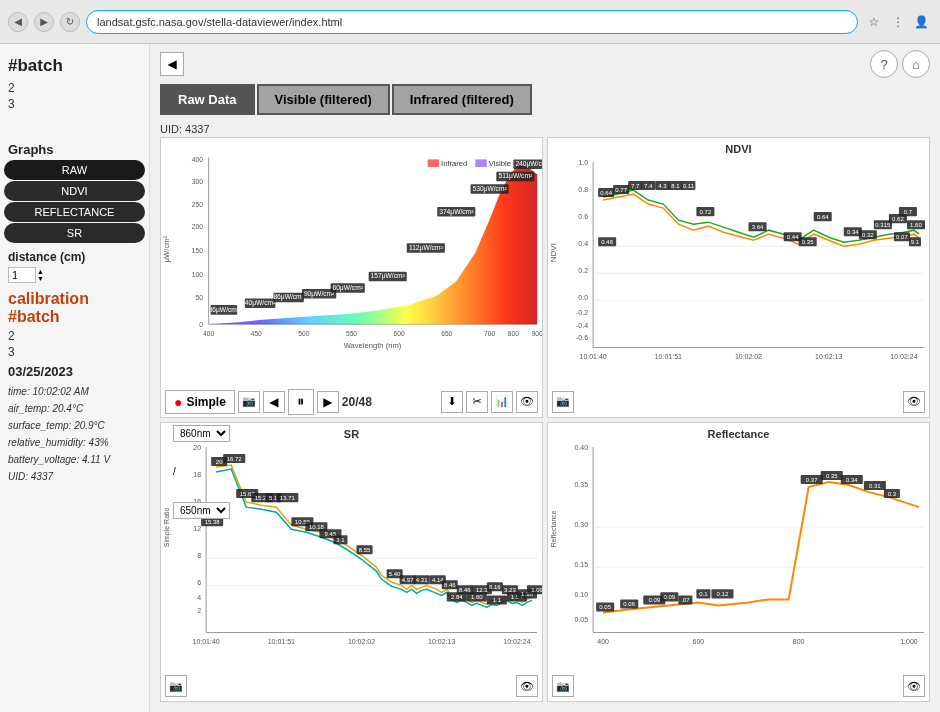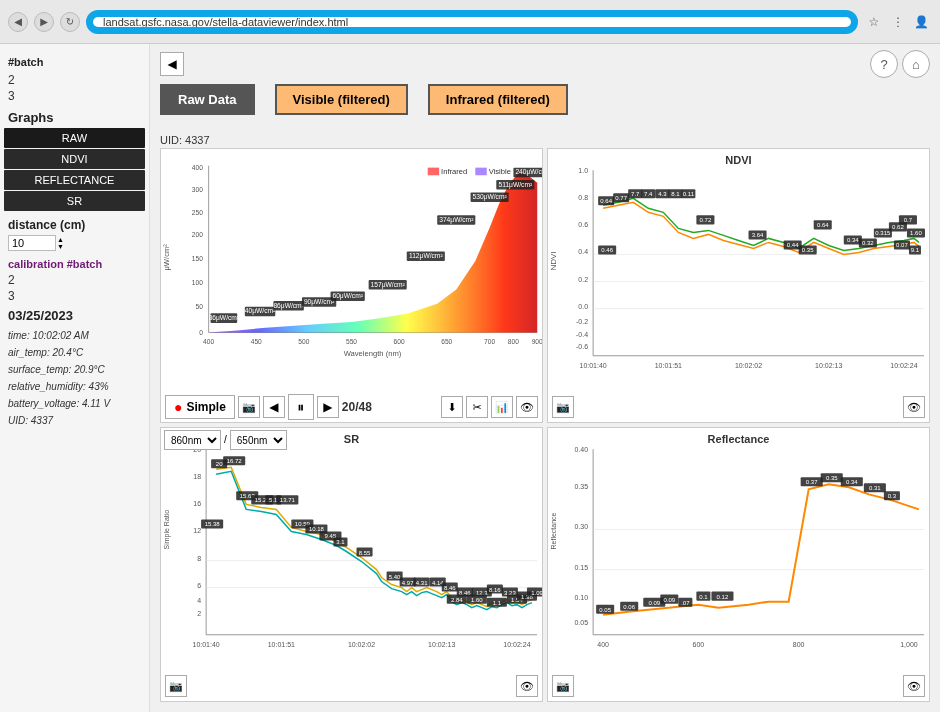--- a/index.html
+++ b/index.html
@@ -14,21 +14,21 @@
       padding: 0 8px;
       gap: 6px;
       border-bottom: 1px solid #ccc;
     }
     .browser-nav-btn {
       width: 20px; height: 20px; border-radius: 50%; border: 1px solid #bbb;
       background: #ddd; display: flex; align-items: center; justify-content: center;
       font-size: 10px; cursor: pointer; color: #555;
     }
     .browser-url-bar {
-      flex: 1; height: 24px; border: 7px solid #0ea5e9; border-radius: 12px;
+      flex: 1; height: 24px; border: 1px solid #0ea5e9; border-radius: 12px;
       background: white; padding: 0 10px; font-size: 11px; color: #333;
     }
     .browser-icons {
       display: flex; gap: 4px; align-items: center;
     }
     .browser-icon-btn {
       width: 20px; height: 20px; display: flex; align-items: center;
       justify-content: center; color: #555; font-size: 12px; cursor: pointer;
     }
 
@@ -41,52 +41,53 @@
     
     .sidebar {
       width: 150px;
       background: #f5f5f5;
       border-right: 1px solid #ddd;
       padding: 8px 0;
       flex-shrink: 0;
       overflow-y: auto;
     }
     .sidebar-section-title {
-      font-size: 11px; font-weight: bold; color: #222;
+      font-size: 17px; font-weight: bold; color: #222;
       padding: 4px 8px;
     }
     .sidebar-num {
       font-size: 12px; color: #333; padding: 1px 8px;
     }
     .sidebar-graphs-title {
       font-size: 13px; font-weight: bold; color: #222;
       padding: 6px 8px 2px 8px;
+      margin-top: 24px;
     }
     .sidebar-menu-item {
       background: #2a2a2a; color: white; font-size: 11px;
       padding: 4px 0; margin: 1px 4px; text-align: center;
-      cursor: pointer; border-radius: 1px;
+      cursor: pointer; border-radius: 10px;
     }
     .sidebar-menu-item.active { background: #1a1a1a; }
     .sidebar-distance {
       font-size: 12px; color: #222; padding: 6px 8px 2px 8px;
       font-weight: bold;
     }
     .sidebar-distance-input {
       display: flex; align-items: center; padding: 1px 8px;
     }
     .sidebar-distance-input input {
       width: 40px; border: 1px solid #bbb; font-size: 11px; padding: 1px 3px;
     }
     .sidebar-distance-input .spin-btn {
       display: flex; flex-direction: column; margin-left: 1px;
     }
     .spin-arrow { font-size: 7px; cursor: pointer; line-height: 1; }
     .sidebar-cal-title {
-      font-size: 11px; font-weight: bold; color: #701a75;
+      font-size: 16px; font-weight: bold; color: #c2410c;
       padding: 6px 8px 2px 8px;
     }
     .sidebar-date {
       font-size: 13px; font-weight: bold; color: #222; padding: 4px 8px;
     }
     .sidebar-info {
       font-size: 10px; color: #333; padding: 1px 8px;
       line-height: 1.5;
       font-style: italic;
     }
@@ -117,26 +118,26 @@
       width: 28px; height: 28px; border: 1px solid #aaa;
       border-radius: 50%; background: white; display: flex;
       align-items: center; justify-content: center; cursor: pointer;
       font-size: 13px; color: #555;
     }
 
     
     .tab-bar {
       display: flex;
       padding: 0 10px;
-      gap: 20px;
-      margin-bottom: 17px;
+      gap: 2px;
+      margin-bottom: 6px;
     }
     .tab {
       padding: 6px 16px; font-size: 13px; font-weight: bold;
-      border: 2px solid #555; cursor: pointer; background: #fdba74;
+      border: 2px solid #555; cursor: pointer; background: #a3a3a3;
     }
     .tab.active { background: #555; color: white; }
 
     
     .charts-area {
       flex: 1;
       display: grid;
       grid-template-columns: 1fr 1fr;
       grid-template-rows: 1fr 1fr;
       gap: 4px;
@@ -217,21 +218,21 @@
 
     <div class="sidebar-graphs-title">Graphs</div>
 
     <div class="sidebar-menu-item active">RAW</div>
     <div class="sidebar-menu-item">NDVI</div>
     <div class="sidebar-menu-item">REFLECTANCE</div>
     <div class="sidebar-menu-item">SR</div>
 
     <div class="sidebar-distance">distance (cm)</div>
     <div class="sidebar-distance-input">
-      <input type="number" value="10" class="sidebar-distance-input" style="width: 48px; border: 1px solid rgb(187, 187, 187); font-size: 11px; padding: 1px 3px;">
+      <input type="number" value="10" class="sidebar-distance-input" style="width: 28px; border: 1px solid rgb(187, 187, 187); font-size: 11px; padding: 1px 3px;">
       <div class="spin-btn">
         <div class="spin-arrow">▲</div>
         <div class="spin-arrow">▼</div>
       </div>
     </div>
 
     <div class="sidebar-cal-title">calibration #batch</div>
     <div class="sidebar-num">2</div>
     <div class="sidebar-num">3</div>
 
@@ -465,21 +466,21 @@
 
         <div style="position:absolute;bottom:0;left:0;right:0;height:30px;display:flex;align-items:center;padding:0 4px;gap:3px;background:rgba(255,255,255,0.95);">
           <div class="chart-btn">📷</div>
           <div style="flex:1"></div>
           <div class="chart-action-btn">👁</div>
         </div>
       </div>
 
       <div class="chart-panel">
 
-        <div style="position:absolute;top:2px;left:3px;display:flex;gap:3px;z-index:2;">
+        <div style="position:absolute;top:2px;left:12px;display:flex;gap:20px;z-index:2;flex-direction:column;">
           <select class="small-select">
             <option>860nm</option>
           </select>
           <span style="font-size:10px;line-height:20px;">/</span>
           <select class="small-select">
             <option>650nm</option>
           </select>
         </div>
 
         <div class="chart-title">SR</div>

